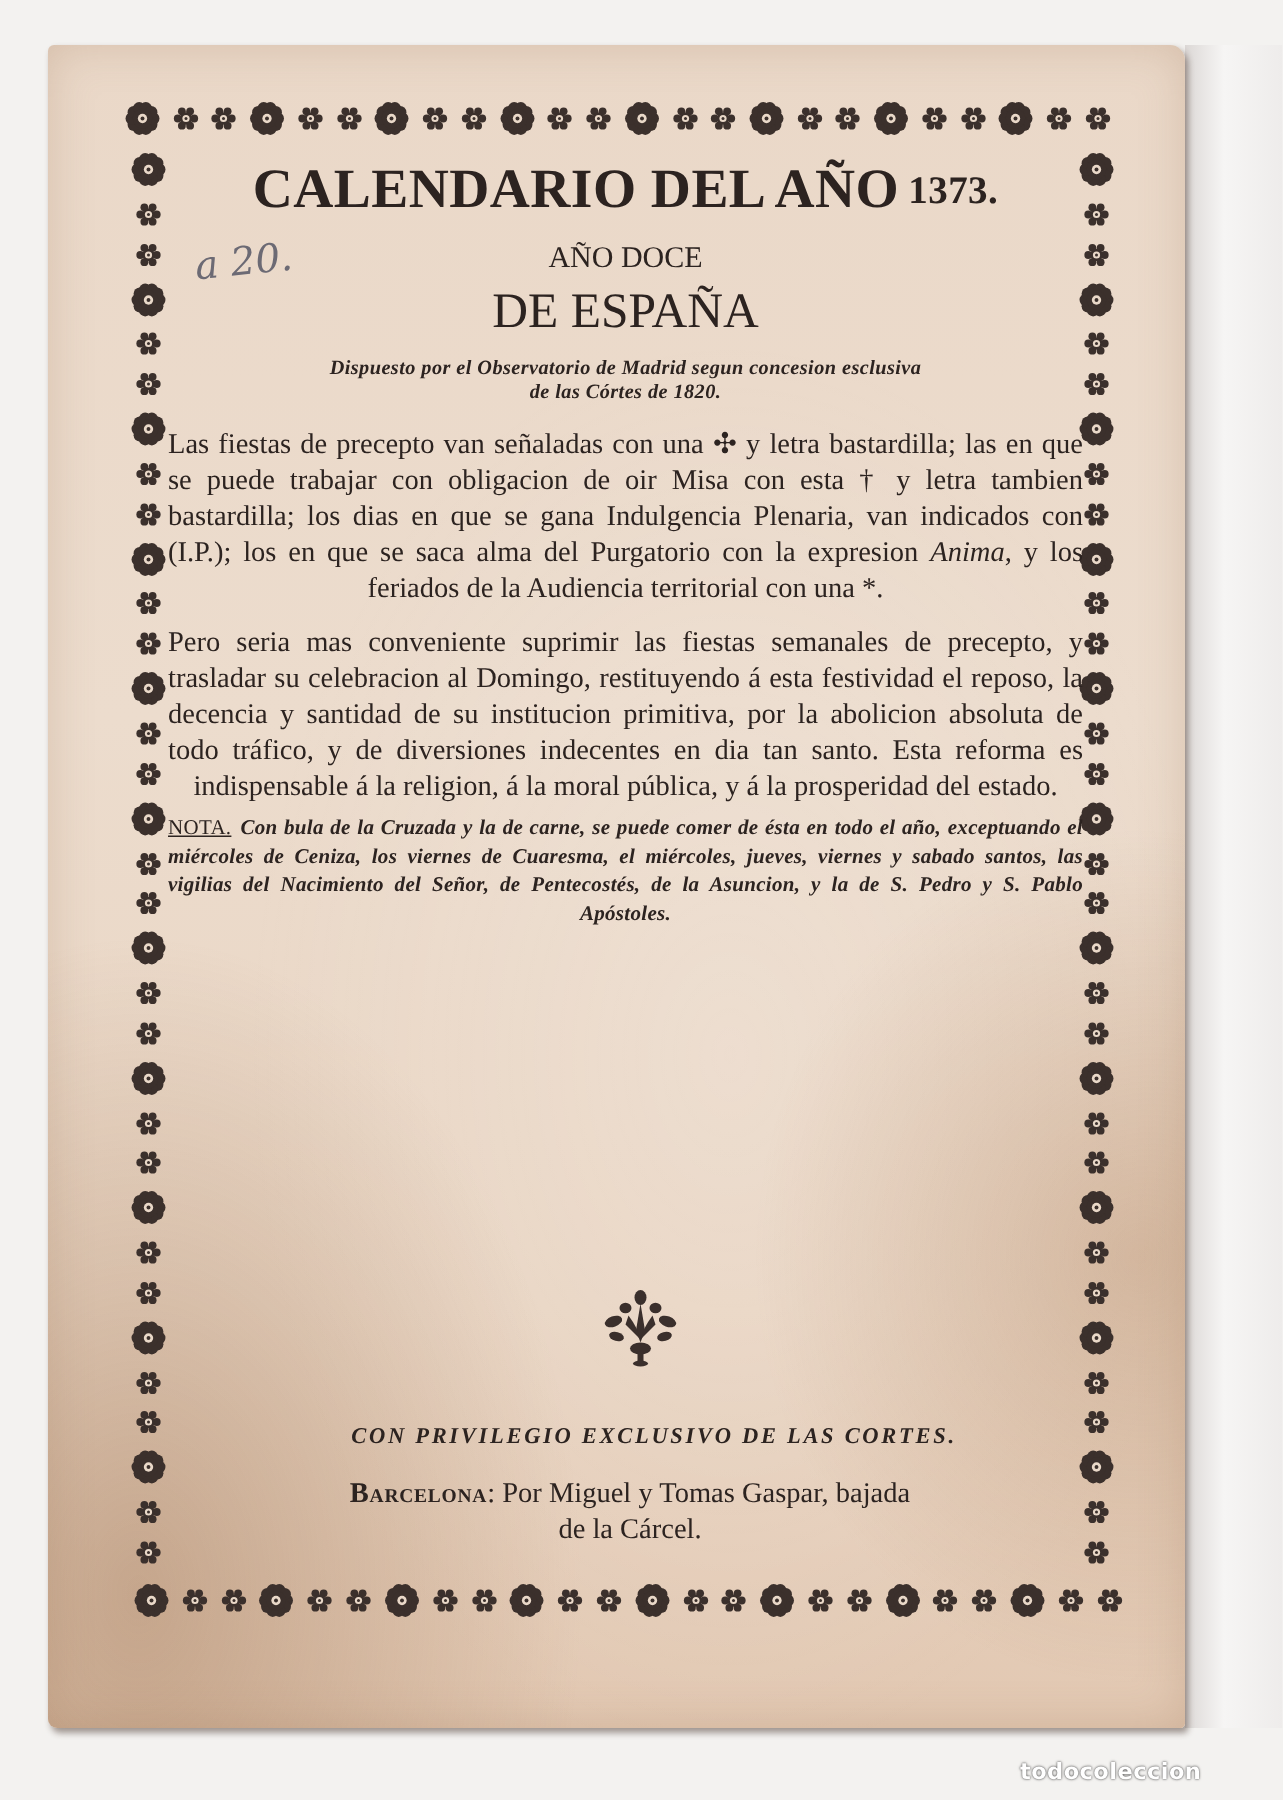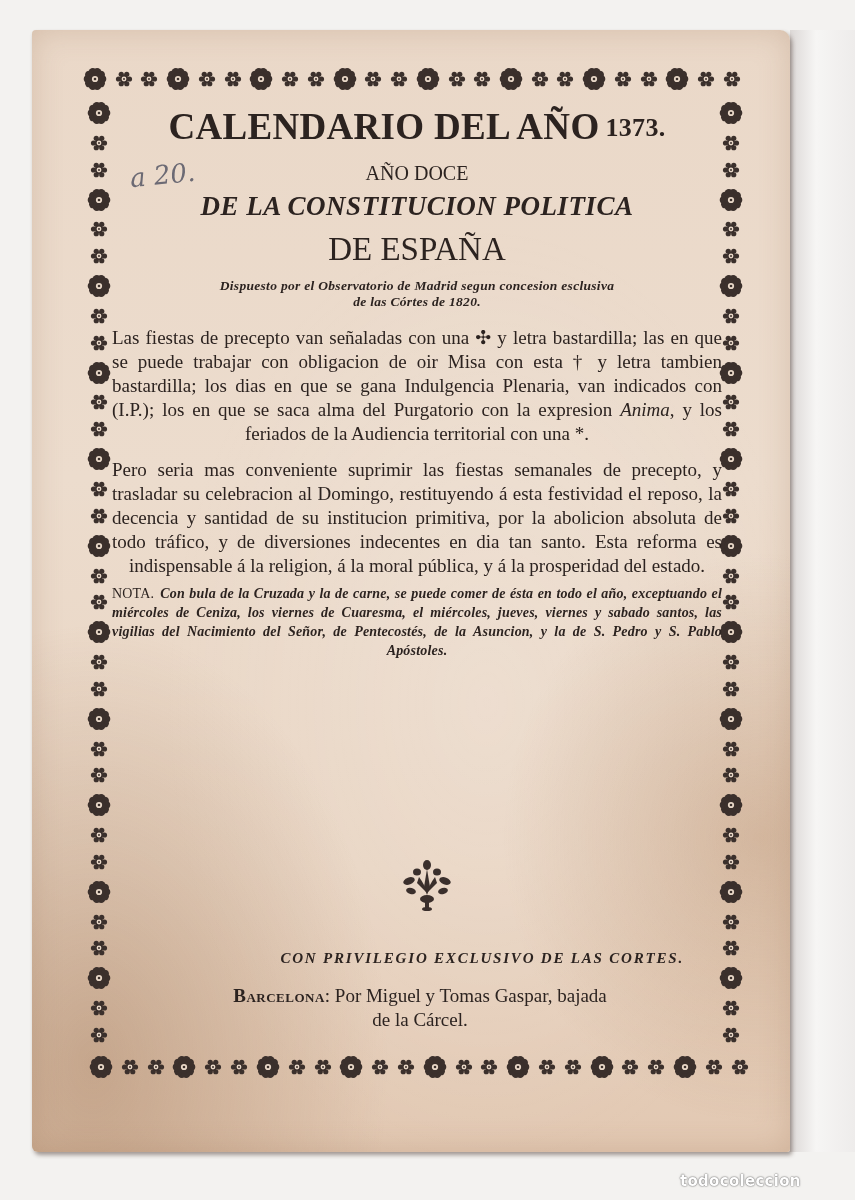--- a/index.html
+++ b/index.html
@@ -74,24 +74,24 @@
       font-family: "Liberation Serif", serif; font-size: 19px; line-height: 24px;
       text-align: justify; text-align-last: center; margin: 16px 0 0 0;
     }
     .para.second { margin-top: 12px; }
     .para em { font-style: italic; }
     .nota {
       font-family: "Liberation Serif", serif; font-style: italic; font-weight: bold; font-size: 14px;
       line-height: 19px; text-align: justify; text-align-last: center; margin: 6px 0 0 0;
       letter-spacing: 0.2px;
     }
-    .nota .lead { font-style: normal; font-weight: normal; margin-right: 6px; }
+    .nota .lead { font-style: normal; font-weight: normal; margin-right: 6px; text-decoration: underline; }
     .fleuron { position: absolute; left: 397px; top: 857px; color: #3a2f2c; }
     .privilegio {
-      position: absolute; left: 124px; top: 950px; width: 560px; text-align: right;
+      position: absolute; left: 156px; top: 950px; width: 560px; text-align: center;
       font-family: "Liberation Serif", serif; font-style: italic; font-weight: bold; font-size: 15px;
       letter-spacing: 1.8px; color: #2c2320;
     }
     .imprint {
       position: absolute; left: 160px; top: 984px; width: 520px; text-align: center;
       font-family: "Liberation Serif", serif; font-size: 19px; line-height: 24px; color: #2c2320;
     }
     .imprint .city { font-variant: small-caps; font-weight: bold; letter-spacing: 0.5px; }
     .watermark {
       position: absolute; left: 680px; top: 1172px;
@@ -1750,21 +1750,20 @@
     </span>
   </div>
 
 <div class="handwriting">a 20.</div>
 
 <div class="content">
   <h1 class="t1">
     <span>CALENDARIO DEL AÑO</span><span class="year">1373.</span>
   </h1>
   <div class="t2">AÑO DOCE</div>
-  <div class="t3">DE LA CONSTITUCION POLITICA</div>
   <div class="t4">DE ESPAÑA</div>
   <div class="t6">Dispuesto por el Observatorio de Madrid segun concesion esclusiva</div>
   <div class="t6" style="margin-top:0">de las Córtes de 1820.</div>
 
   <p class="para"><span>Las fiestas de precepto van señaladas con una ✣ y letra bastardilla; las en que se puede trabajar con obligacion de oir Misa con esta † y letra tambien bastardilla; los dias en que se gana Indulgencia Plenaria, van indicados con (I.P.); los en que se saca alma del Purgatorio con la expresion </span><em>Anima</em><span>, y los feriados de la Audiencia territorial con una *.</span></p>
 
   <p class="para second">Pero seria mas conveniente suprimir las fiestas semanales de precepto, y trasladar su celebracion al Domingo, restituyendo á esta festividad el reposo, la decencia y santidad de su institucion primitiva, por la abolicion absoluta de todo tráfico, y de diversiones indecentes en dia tan santo. Esta reforma es indispensable á la religion, á la moral pública, y á la prosperidad del estado.</p>
 
   <p class="nota"><span class="lead">NOTA.</span><span>Con bula de la Cruzada y la de carne, se puede comer de ésta en todo el año, exceptuando el miércoles de Ceniza, los viernes de Cuaresma, el miércoles, jueves, viernes y sabado santos, las vigilias del Nacimiento del Señor, de Pentecostés, de la Asuncion, y la de S. Pedro y S. Pablo Apóstoles.</span></p>
 </div>

